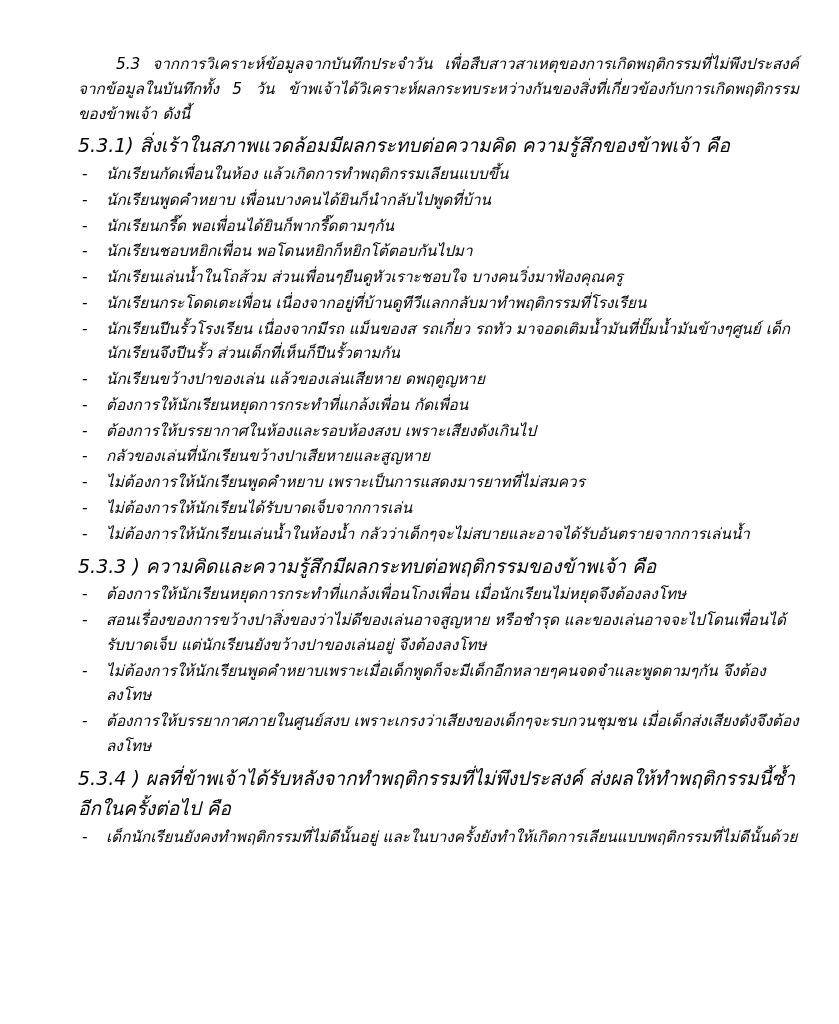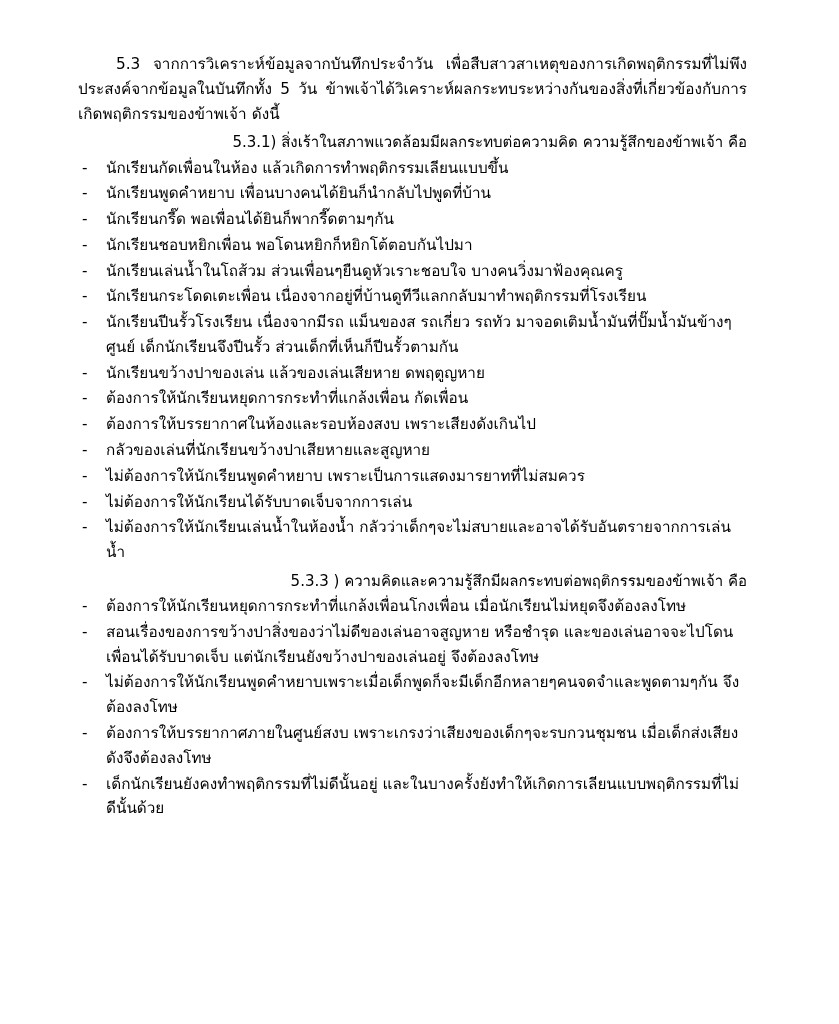--- a/index.html
+++ b/index.html
@@ -12,39 +12,39 @@
     width: 839px;
     height: 1024px;
     font-family: "DejaVu Sans", "Liberation Sans", sans-serif;
     color: #000000;
     overflow: hidden;
   }
   .page {
     box-sizing: border-box;
     width: 839px;
     height: 1015px;
-    padding: 52px 92px 0 78px;
+    padding: 52px 40px 0 78px;
     background: #ffffff;
+    font-style: italic;
   }
   .para {
     font-size: 15.3px;
     line-height: 1.62;
     text-align: justify;
     text-justify: inter-word;
     margin: 0 0 2px 0;
     word-spacing: 0.5px;
   }
   .para.indent {
     text-indent: 38px;
   }
   .heading {
-    font-size: 15px;
+    font-size: 19px;
     line-height: 1.62;
     margin: 4px 0 1px 0;
-    text-align: right;
   }
   .bullet-list {
     list-style: none;
     margin: 0;
     padding: 0;
   }
   .bullet-item {
     position: relative;
     font-size: 15.3px;
     line-height: 1.62;
@@ -152,20 +152,21 @@
         <span class="text">ไม่ต้องการให้นักเรียนพูดคำหยาบเพราะเมื่อเด็กพูดก็จะมีเด็กอีกหลายๆคนจดจำและพูดตามๆกัน จึงต้องลงโทษ</span>
       </li>
       <li class="bullet-item">
         <span class="dash">-</span>
         <span class="text">ต้องการให้บรรยากาศภายในศูนย์สงบ  เพราะเกรงว่าเสียงของเด็กๆจะรบกวนชุมชน  เมื่อเด็กส่งเสียงดังจึงต้องลงโทษ</span>
       </li>
     </ul>
   </div>
 
   <div>
+    <p class="heading">5.3.4 ) ผลที่ข้าพเจ้าได้รับหลังจากทำพฤติกรรมที่ไม่พึงประสงค์ ส่งผลให้ทำพฤติกรรมนี้ซ้ำอีกในครั้งต่อไป คือ</p>
     <ul class="bullet-list">
       <li class="bullet-item">
         <span class="dash">-</span>
         <span class="text">เด็กนักเรียนยังคงทำพฤติกรรมที่ไม่ดีนั้นอยู่ และในบางครั้งยังทำให้เกิดการเลียนแบบพฤติกรรมที่ไม่ดีนั้นด้วย</span>
       </li>
     </ul>
   </div>
 
 </div>
 

